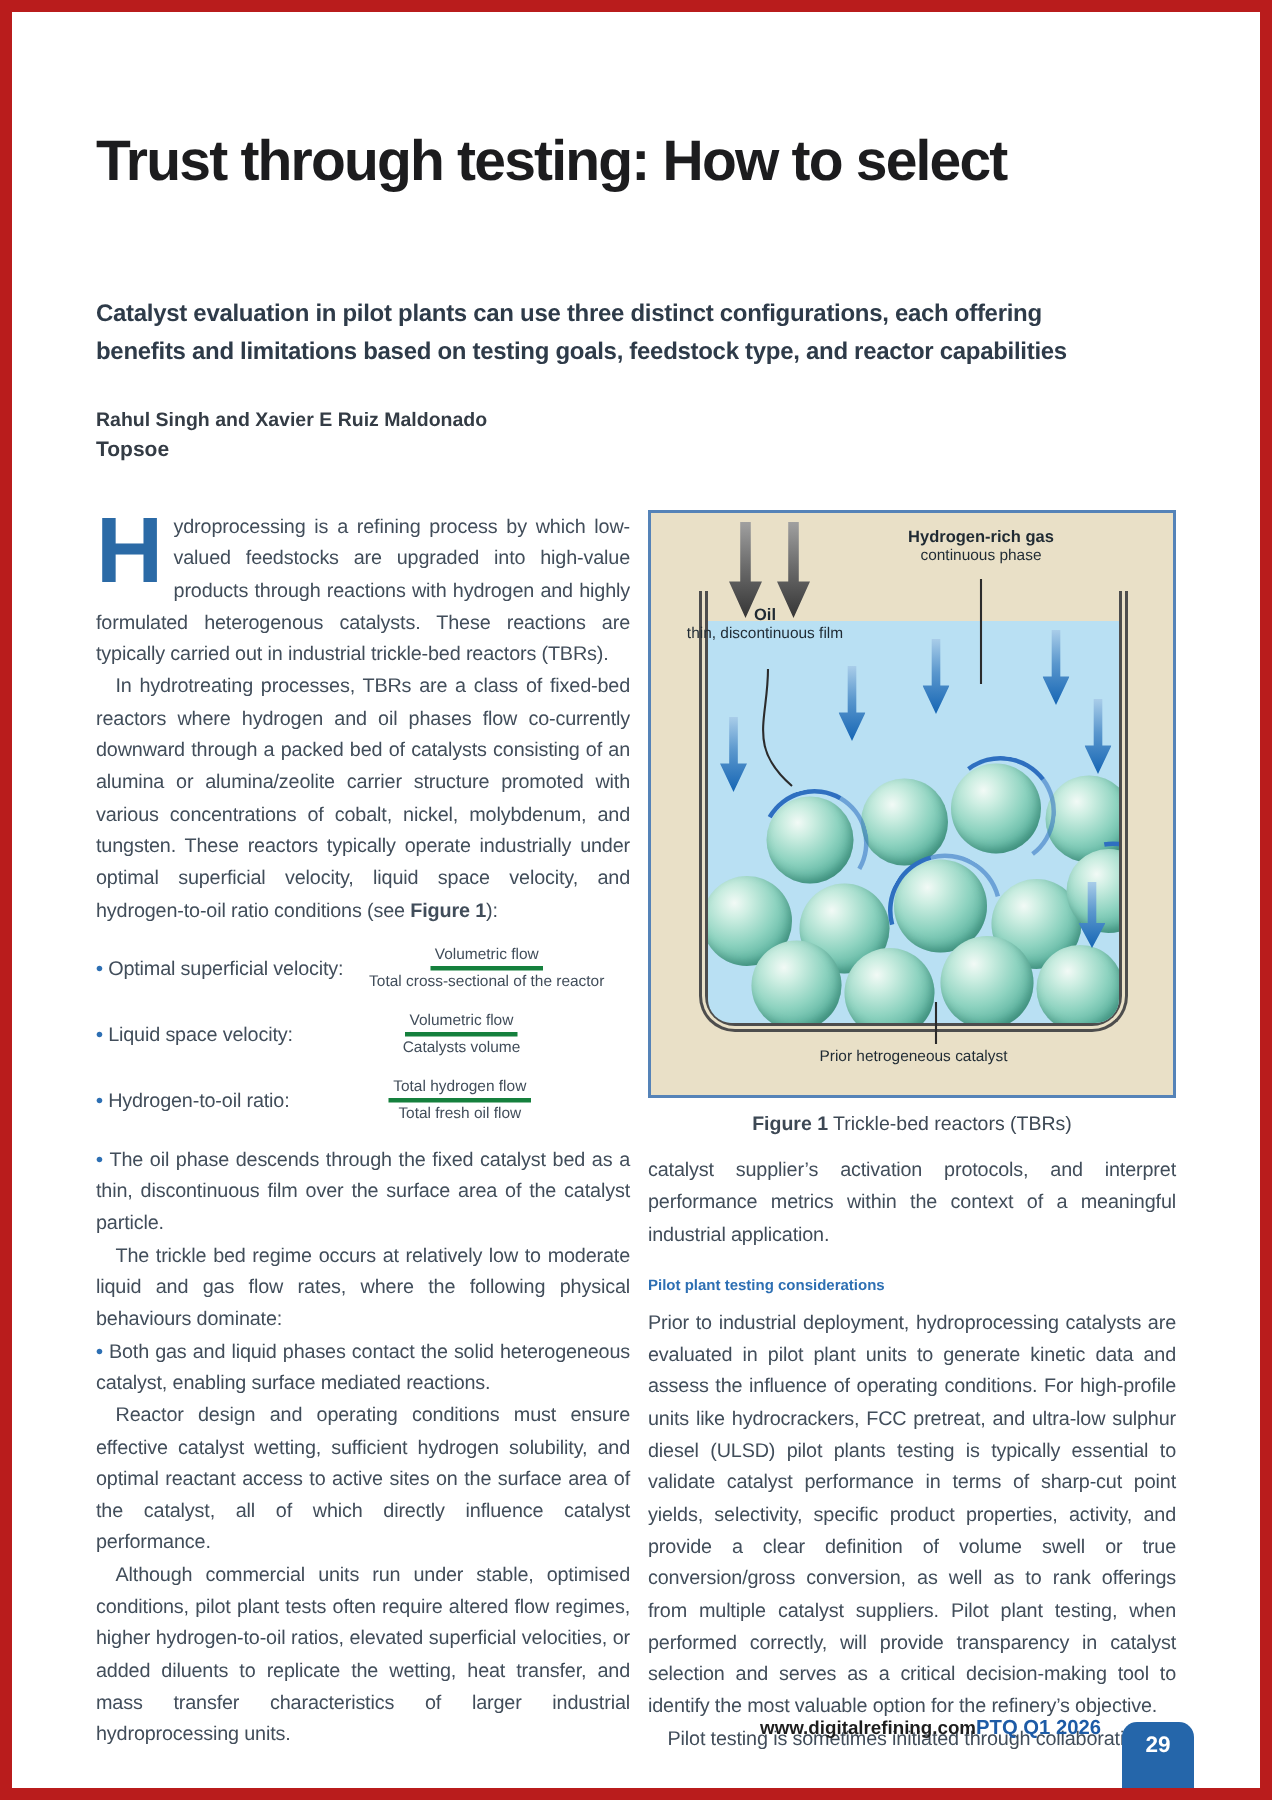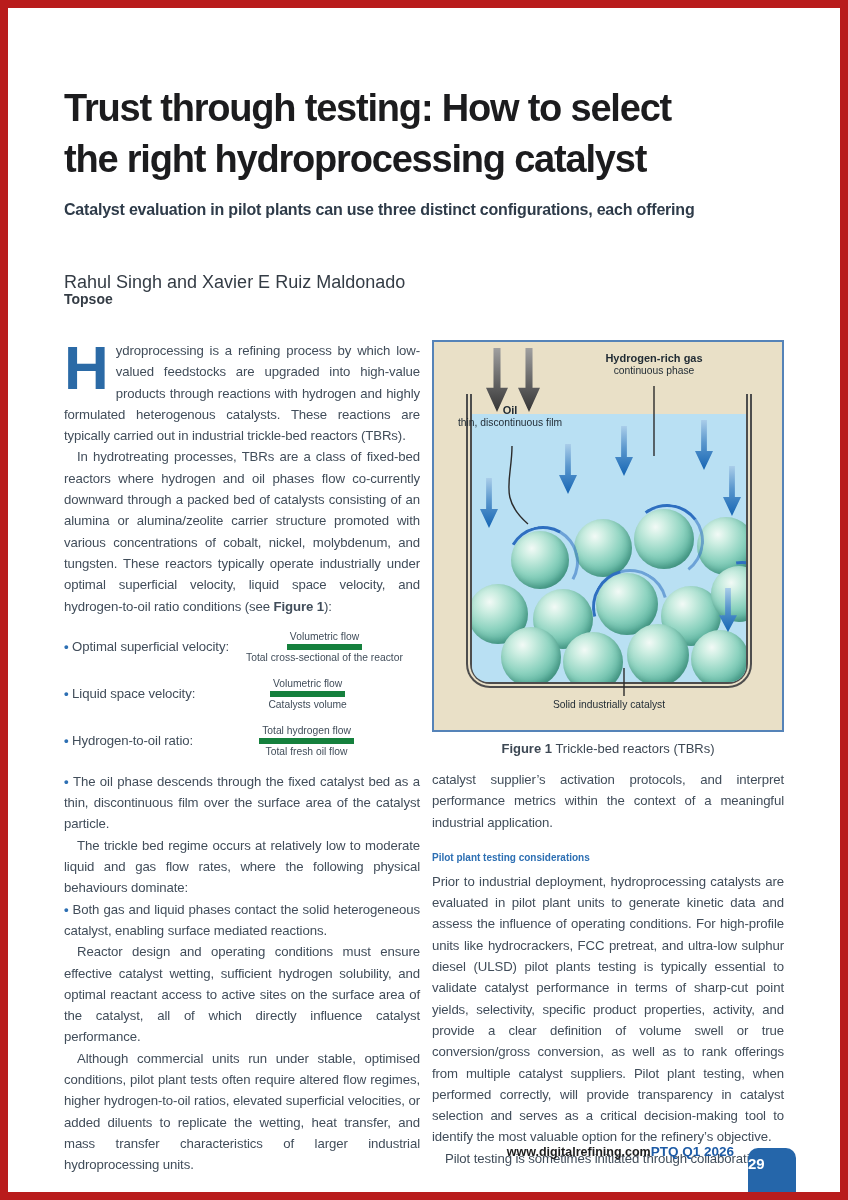--- a/index.html
+++ b/index.html
@@ -4,41 +4,41 @@
 <style>
   html,body{margin:0;padding:0;background:#555;}
   .frame{position:relative;width:848px;height:1200px;background:#b91c1c;font-family:"Liberation Sans",sans-serif;}
   .page{position:absolute;inset:8px;background:#ffffff;overflow:hidden;}
 
   
   .title{position:absolute;left:56px;top:50px;width:730px;font-size:38px;line-height:51px;
          font-weight:700;letter-spacing:-1.2px;color:#1c1c1e;white-space:nowrap;}
   .standfirst{position:absolute;left:56px;top:189px;width:730px;font-weight:700;
          font-size:16px;line-height:25px;color:#2e3b49;letter-spacing:-0.2px;white-space:nowrap;}
-  .authors{position:absolute;left:56px;top:264px;font-size:18px;color:#343c45;}
+  .authors{position:absolute;left:56px;top:264px;font-size:13px;color:#343c45;font-weight:bold;}
   .affiliation{position:absolute;left:56px;top:283px;font-size:14px;font-weight:700;color:#343c45;}
 
   
   .col{position:absolute;top:332px;}
   .col-left{left:56px;width:356px;}
   .col-right{left:424px;width:352px;}
   .p{margin:0;text-align:justify;font-size:13.2px;line-height:21.3px;color:#414d5a;letter-spacing:-0.1px;}
   .p.indent{text-indent:13px;}
   .p b{color:#414d5a;}
   .dropcap{float:left;font-size:62px;line-height:52px;font-weight:700;color:#2b6aa6;
            padding:2px 7px 0 0;}
   .bullet::before{content:"\2022\00a0";color:#2d6fb3;font-weight:700;}
 
   .defs{margin:13px 0 12px;}
   .def-row{display:flex;align-items:center;margin-bottom:13px;}
   .def-term{flex:0 0 auto;font-size:13.2px;color:#414d5a;letter-spacing:-0.1px;}
   .def-term::before{content:"\2022\00a0";color:#2d6fb3;font-weight:700;}
   .frac{flex:1;display:flex;flex-direction:column;align-items:center;font-size:10.3px;
         line-height:13px;color:#414d5a;text-align:center;}
-  .frac .num{border-bottom:6px solid #15803d;padding:0 3px 1px;}
+  .frac .num{border-bottom:3px solid #15803d;padding:0 3px 1px;}
   .frac .den{padding-top:1px;}
 
   .subhead{margin:15px 0 3px;font-size:10px;line-height:20px;font-weight:700;color:#2d6fb3;}
 
   
   .figure{margin:0 0 6px 0;}
   .fig-canvas{position:relative;width:348px;height:388px;background:#e9e0c7;border:2px solid #5583b8;box-sizing:content-box;}
   .vessel{position:absolute;left:32px;right:30px;top:52px;bottom:42px;
           border-left:6px double #4d4d4d;border-right:6px double #4d4d4d;border-bottom:6px double #4d4d4d;
           border-radius:0 0 24px 24px;}
@@ -55,35 +55,35 @@
   .fig-label{position:absolute;text-align:center;color:#1f2a33;font-size:10.3px;line-height:12.5px;}
   .fig-label .lbl-bold{font-weight:700;font-size:11px;}
   figcaption{margin-top:8px;font-size:13px;line-height:17px;color:#3d4854;text-align:center;}
   figcaption b{font-weight:700;}
 
   
   .footer{position:absolute;left:56px;right:106px;top:1136px;display:flex;justify-content:flex-end;align-items:baseline;margin-left:39px;}
   .site{font-size:12.5px;font-weight:700;color:#1d1d1d;}
   .issue{font-size:13.5px;font-weight:700;color:#1d5ba6;}
   .page-tab{position:absolute;left:740px;width:48px;top:1140px;bottom:0;background:#2566aa;
-            border-radius:10px 10px 0 0;color:#fff;font-size:15px;font-weight:700;padding-top:7px;box-sizing:border-box;}
+            border-radius:10px 10px 0 0;color:#fff;text-align:center;font-size:15px;font-weight:700;padding-top:7px;box-sizing:border-box;}
 </style>
 </head>
 <body>
 
 <div class="frame">
   <div class="page">
 
     <h1 class="title">
       <span>Trust through testing: How to select</span><br>
-      <span>the right hydroprocessing catalyst</span>
     </h1>
 
     <div class="standfirst">
       <div>Catalyst evaluation in pilot plants can use three distinct configurations, each offering</div>
+      <div>benefits and limitations based on testing goals, feedstock type, and reactor capabilities</div>
     </div>
 
     <div class="authors">Rahul Singh and Xavier E Ruiz Maldonado</div>
     <div class="affiliation">Topsoe</div>
 
     <div class="col col-left">
       <p class="p">
         <span class="dropcap">H</span><span>ydroprocessing is a refining process by which low-valued feedstocks are upgraded into high-value products through reactions with hydrogen and highly formulated heterogenous catalysts. These reactions are typically carried out in industrial trickle-bed reactors (TBRs).</span>
       </p>
       <p class="p indent">
@@ -166,21 +166,21 @@
           </svg>
 
           <div class="fig-label" style="left:140px;top:10px;width:160px">
             <div class="lbl-bold">Hydrogen-rich gas</div>
             <div>continuous phase</div>
           </div>
           <div class="fig-label" style="left:20px;top:62px;width:112px">
             <div class="lbl-bold">Oil</div>
             <div>thin, discontinuous film</div>
           </div>
-          <div class="fig-label lbl-bold" style="left:55px;top:357px;width:240px">Solid industrially catalyst</div>
+          <div class="fig-label lbl-bold" style="left:55px;top:357px;width:240px">Prior hetrogeneous catalyst</div>
         </div>
 
         <figcaption>
           <b>Figure 1</b>
           <span>Trickle-bed reactors (TBRs)</span>
         </figcaption>
       </figure>
 
       <p class="p" style="margin-top:12px">catalyst supplier’s activation protocols, and interpret performance metrics within the context of a meaningful industrial application.</p>
       <h2 class="subhead">Pilot plant testing considerations</h2>

